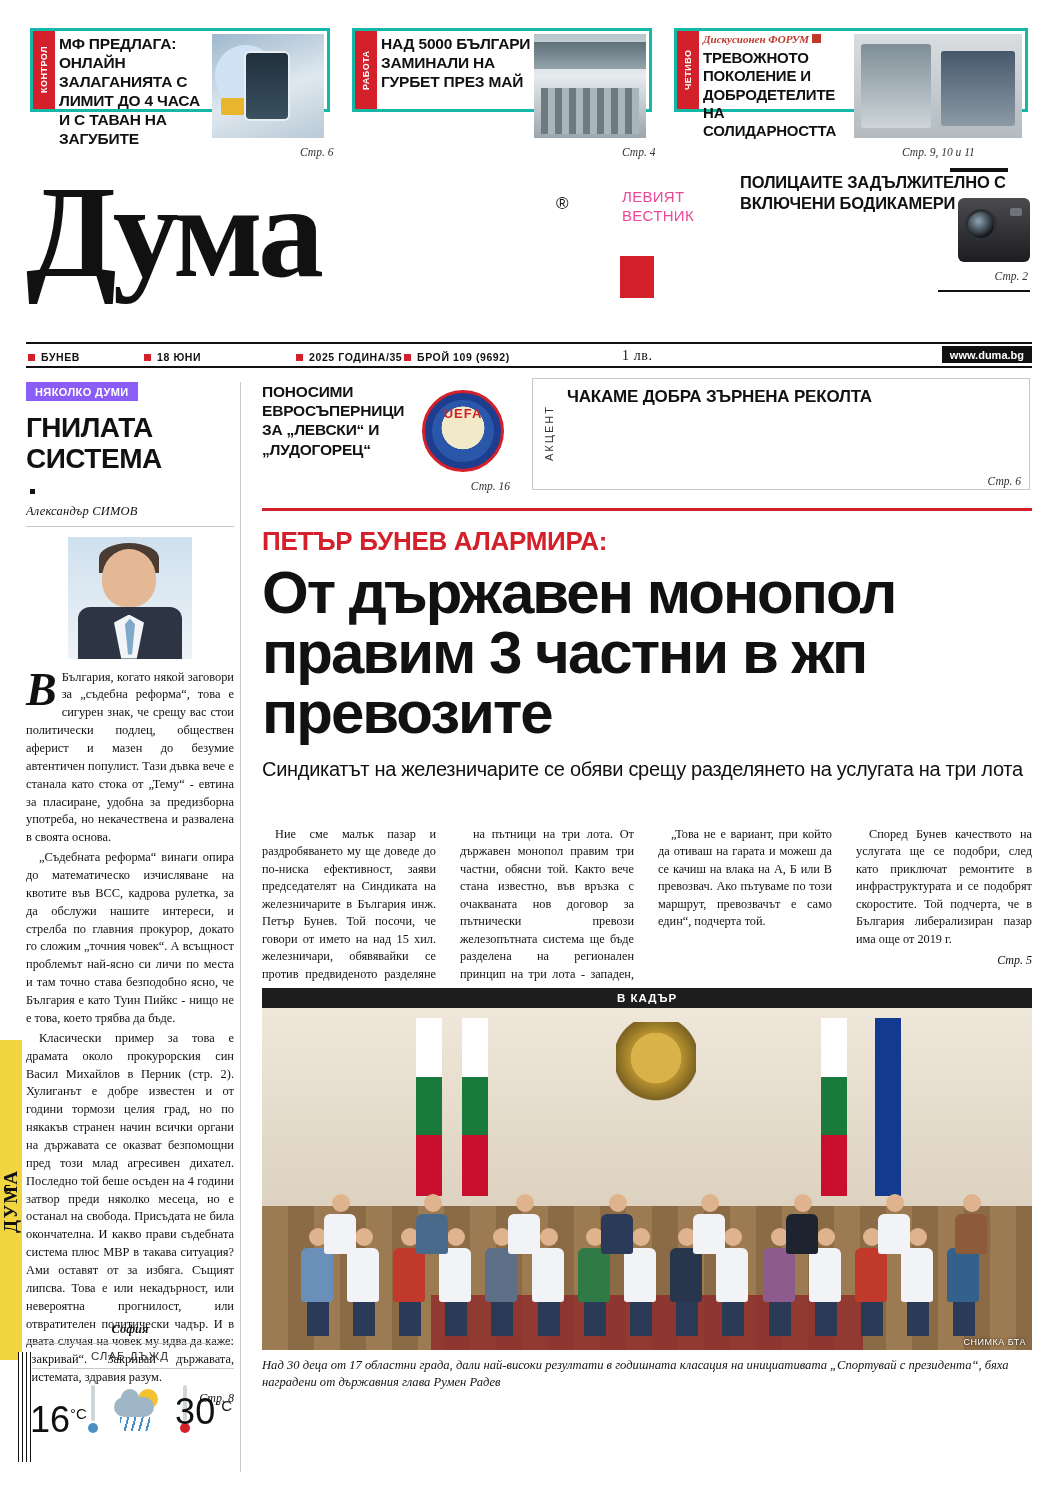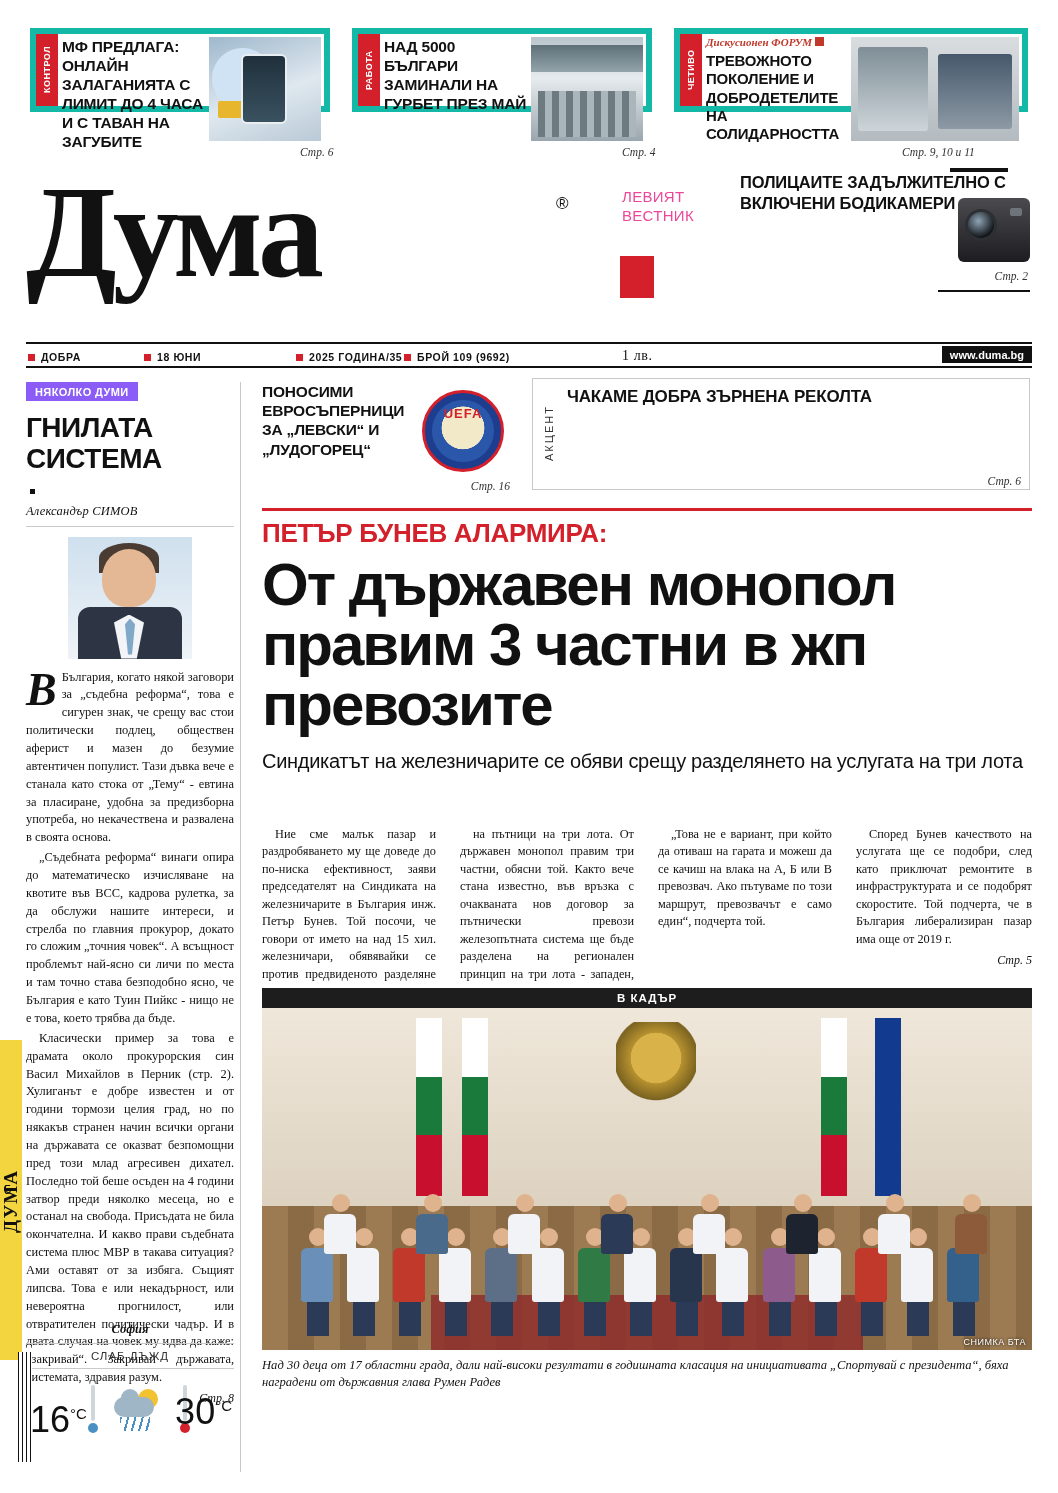--- a/index.html
+++ b/index.html
@@ -9,21 +9,21 @@
     background:#ffffff;
     font-family:"Liberation Serif", serif;
     color:#111;
     overflow:hidden;
     position:relative;
   }
   .page { position:relative; width:1058px; height:1493px; background:#fff; }
 
   
   .topstrip { position:absolute; left:0; top:0; width:1058px; height:150px; background:#fff; }
-  .teaser { position:absolute; top:28px; height:84px; border:6px solid #14b8a6; background:#fff; }
+  .teaser { position:absolute; top:28px; height:84px; border:3px solid #14b8a6; background:#fff; }
   .teaser .tag {
     position:absolute; left:0; top:0; width:22px; height:100%;
     background:#d4202a; color:#fff; font-family:"Liberation Sans", sans-serif;
     font-weight:bold; font-size:9px; letter-spacing:.5px;
     writing-mode:vertical-rl; transform:rotate(180deg);
     display:flex; align-items:center; justify-content:center;
   }
   .teaser .thead {
     position:absolute; left:26px; top:4px; right:118px;
     font-family:"Liberation Sans", sans-serif; font-weight:bold;
@@ -199,21 +199,21 @@
   .accent .lead {
     position:absolute; left:50px; top:34px; right:12px;
     font-style:italic; font-size:12.6px; line-height:1.4; text-align:justify;
   }
   .accent .pg { position:absolute; right:8px; bottom:2px; }
 
   
   .mainhead { position:absolute; left:262px; top:508px; width:770px; }
   .mainhead .rule { width:100%; height:3px; background:#d4202a; }
   .mainhead .kick {
-    margin-top:7px; color:#d4202a; font-family:"Liberation Sans", sans-serif;
+    margin-top:15px; color:#d4202a; font-family:"Liberation Sans", sans-serif;
     font-weight:bold; font-size:26px; letter-spacing:-.3px;
   }
   .mainhead h1 {
     margin:6px 0 0; font-family:"Liberation Sans", sans-serif; font-weight:bold;
     font-size:60px; line-height:1.0; letter-spacing:-2px; color:#111;
   }
   .mainhead .sub {
     margin-top:14px; font-family:"Liberation Sans", sans-serif; font-size:20px;
     line-height:1.25; color:#111; letter-spacing:-.3px;
   }
@@ -303,21 +303,21 @@
     <div class="mast-right">
       <div class="rule"></div>
       <div class="hl">ПОЛИЦАИТЕ ЗАДЪЛЖИТЕЛНО С ВКЛЮЧЕНИ БОДИКАМЕРИ</div>
       <div class="bcam"></div>
       <div class="pgref pg">Стр. 2</div>
       <div class="pgline"></div>
     </div>
   </div>
 
   <div class="infobar">
-    <div class="it" style="left:2px;"><span class="sq"></span><span>ДОБРА</span></div>
+    <div class="it" style="left:2px;"><span class="sq"></span><span>БУНЕВ</span></div>
     <div class="it" style="left:118px;"><span class="sq"></span><span>18 ЮНИ</span></div>
     <div class="it" style="left:254px;margin-left:16px;"><span class="sq"></span><span>2025 ГОДИНА/35</span></div>
     <div class="it" style="left:378px;"><span class="sq"></span><span>БРОЙ 109 (9692)</span></div>
     <div class="price">1 лв.</div>
     <div class="web">www.duma.bg</div>
   </div>
 
   <div class="vdiv"></div>
 
   <div class="leftcol">

